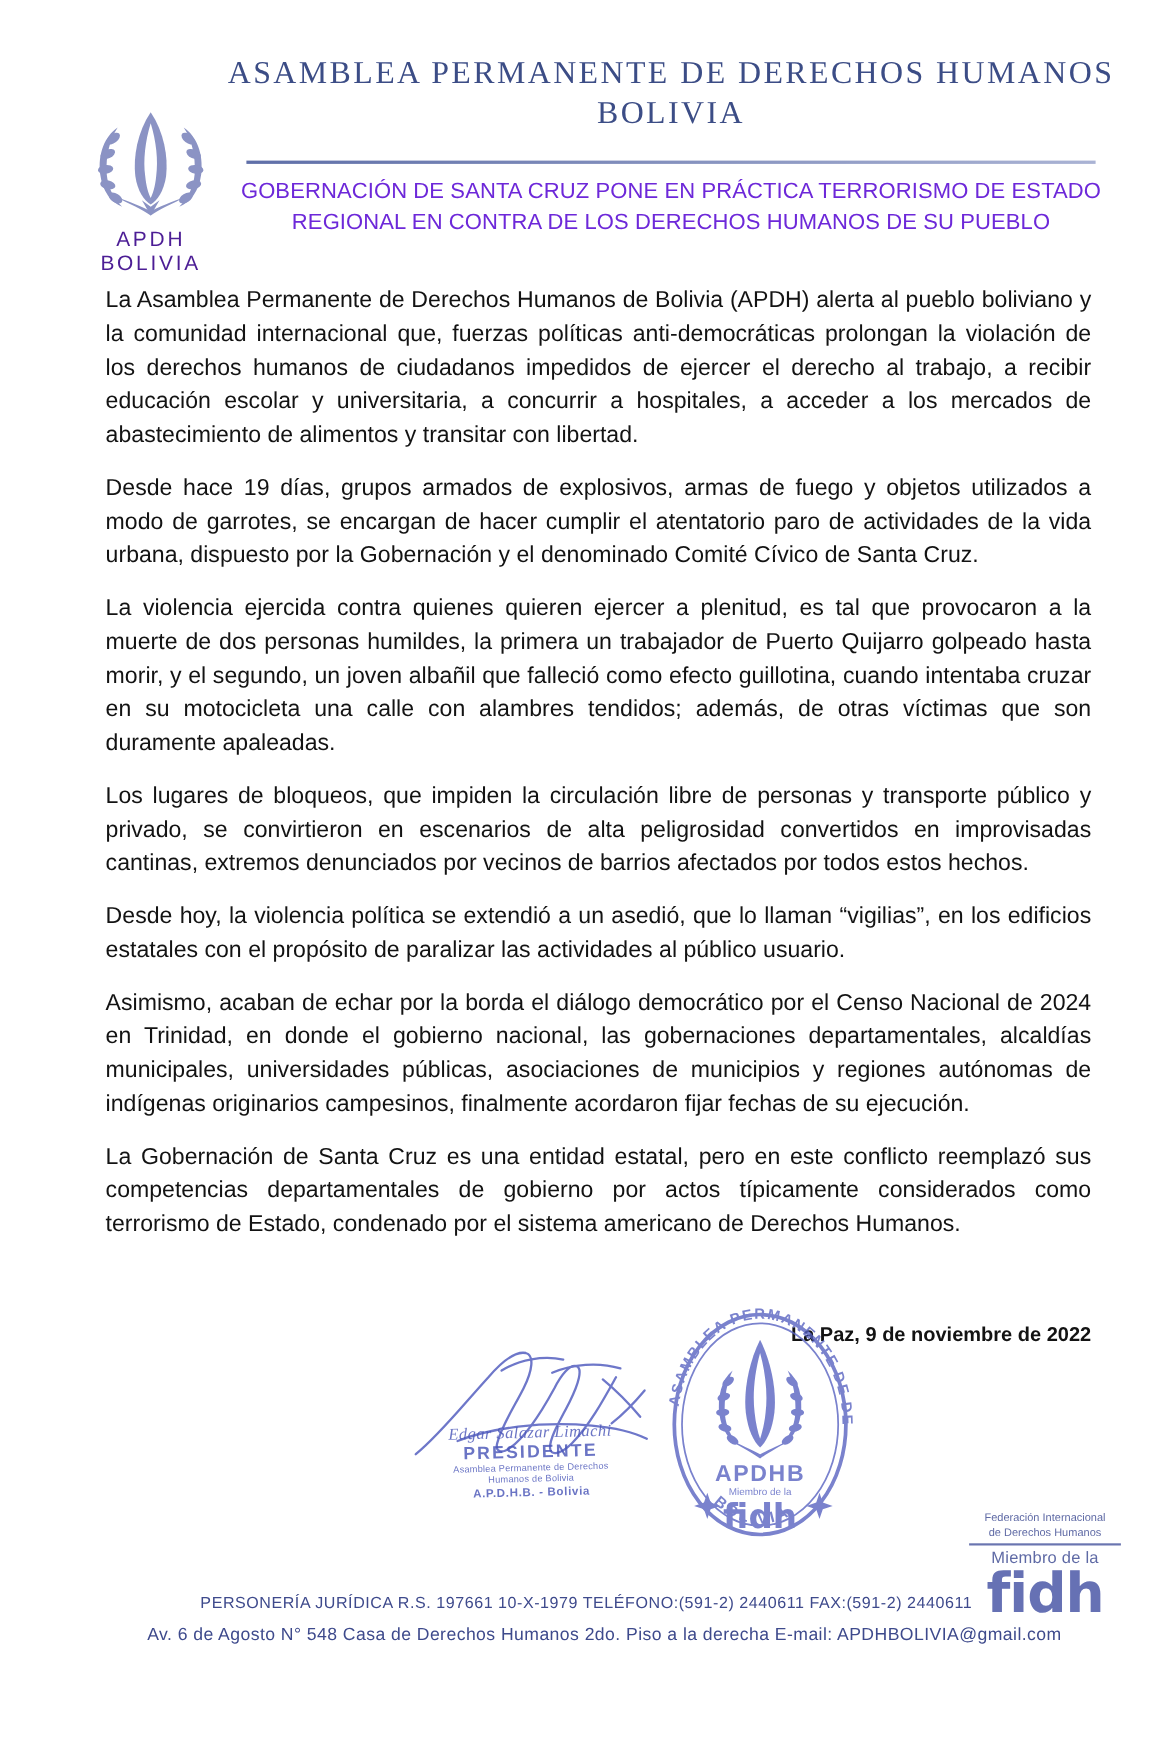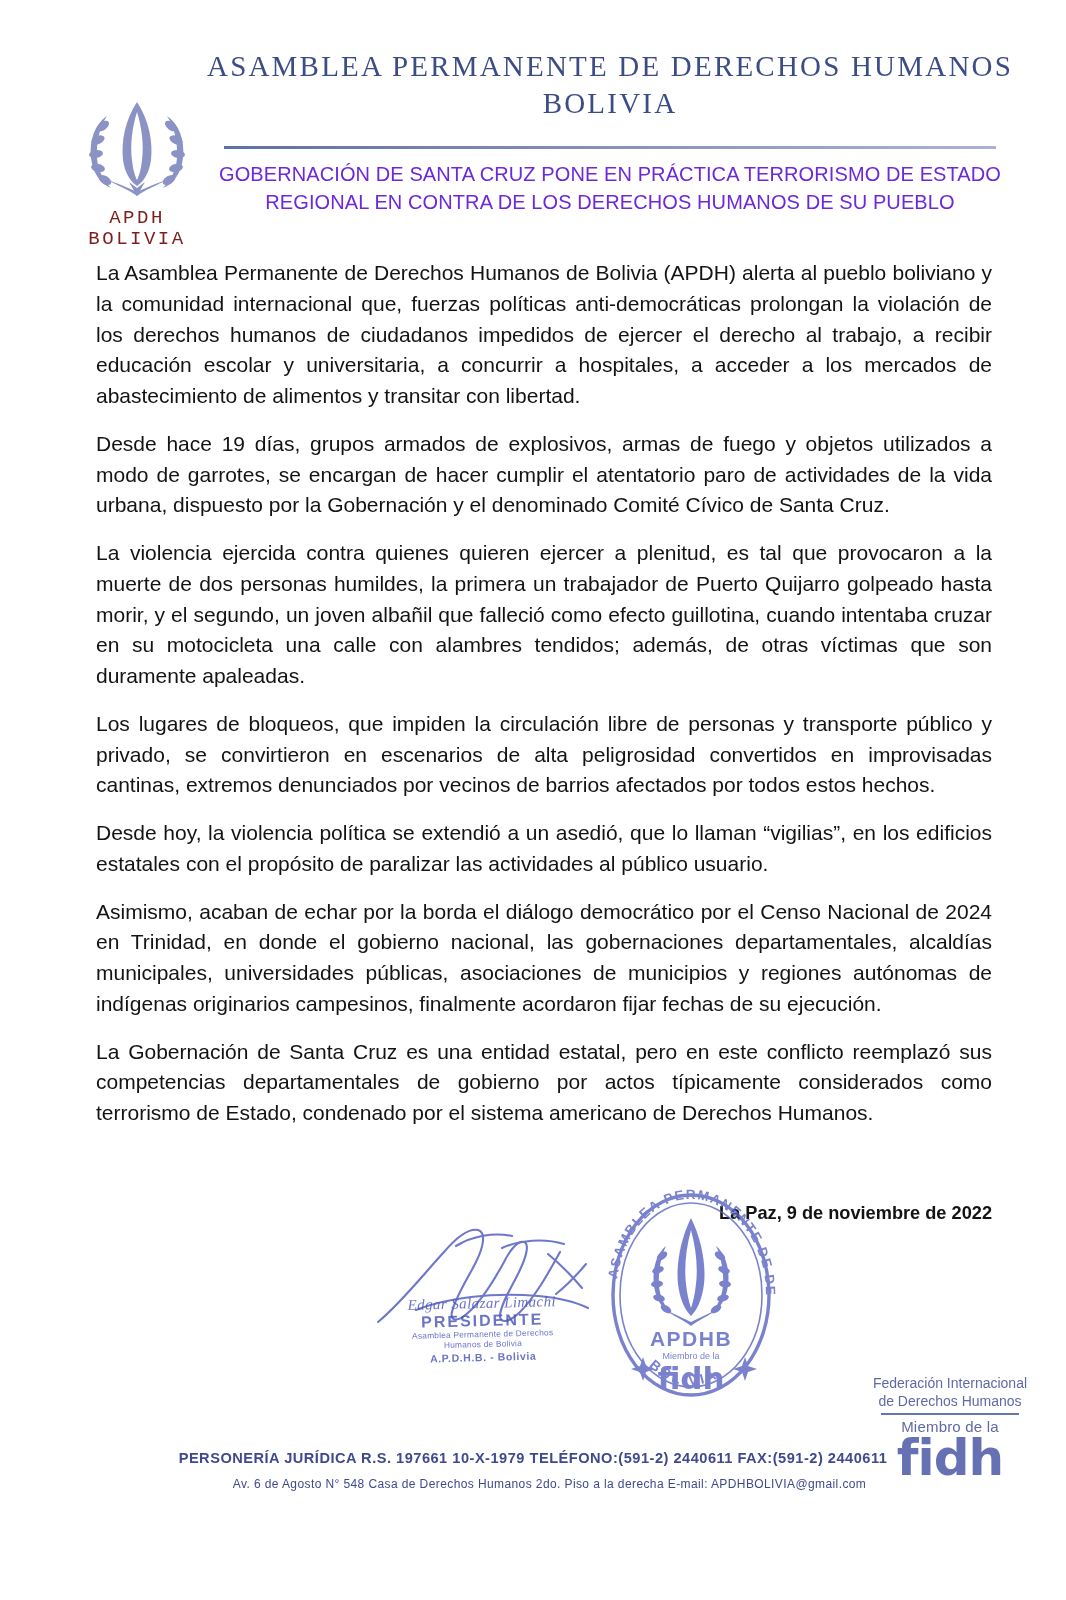--- a/index.html
+++ b/index.html
@@ -29,22 +29,22 @@
   }
   .logo-block {
     position: absolute;
     left: 52px;
     top: 96px;
     width: 170px;
     text-align: center;
   }
   .logo-mark { width: 140px; height: 110px; display: block; margin: 0 auto; }
   .logo-text {
-    font-family: Liberation Mono, monospace;
-    color: #7f1d1d;
+    font-family: Liberation Sans, sans-serif;
+    color: #4c1d95;
     font-size: 19px;
     letter-spacing: 2.5px;
     line-height: 1.12;
     margin-top: 2px;
     font-weight: 400;
   }
   .org-title {
     position: absolute;
     left: 200px;
     top: 48px;
@@ -164,21 +164,21 @@
   }
   .fidh-logo {
     position: absolute;
     left: 870px;
     top: 165px;
     width: 160px;
     color: #5a67ad;
     text-align: center;
   }
   .fidh-logo .fl1 {
-    font-size: 14px;
+    font-size: 10px;
     line-height: 1.25;
     color: #5f6aa5;
   }
   .fidh-logo .flrule {
     width: 138px; height: 2px;
     background: #6a75b0;
     margin: 3px auto 3px auto;
   }
   .fidh-logo .fl2 { font-size: 15px; color: #5f6aa5; letter-spacing: .2px; }
   .fidh-logo .fl3 {
@@ -194,26 +194,26 @@
   .footer {
     position: absolute;
     left: 0;
     top: 1448px;
     width: 1066px;
     text-align: center;
     color: #3e4a8c;
   }
   .footer .f1 {
     font-size: 14.6px;
-    font-weight: bold;
+    font-weight: normal;
     letter-spacing: .5px;
     line-height: 1.5;
   }
   .footer .f2 {
-    font-size: 12px;
+    font-size: 16px;
     letter-spacing: .4px;
     line-height: 1.5;
     margin-top: 5px;
     margin-left: 33px;
   }
 </style>
 </head>
 <body>
 
 <div class="page">

